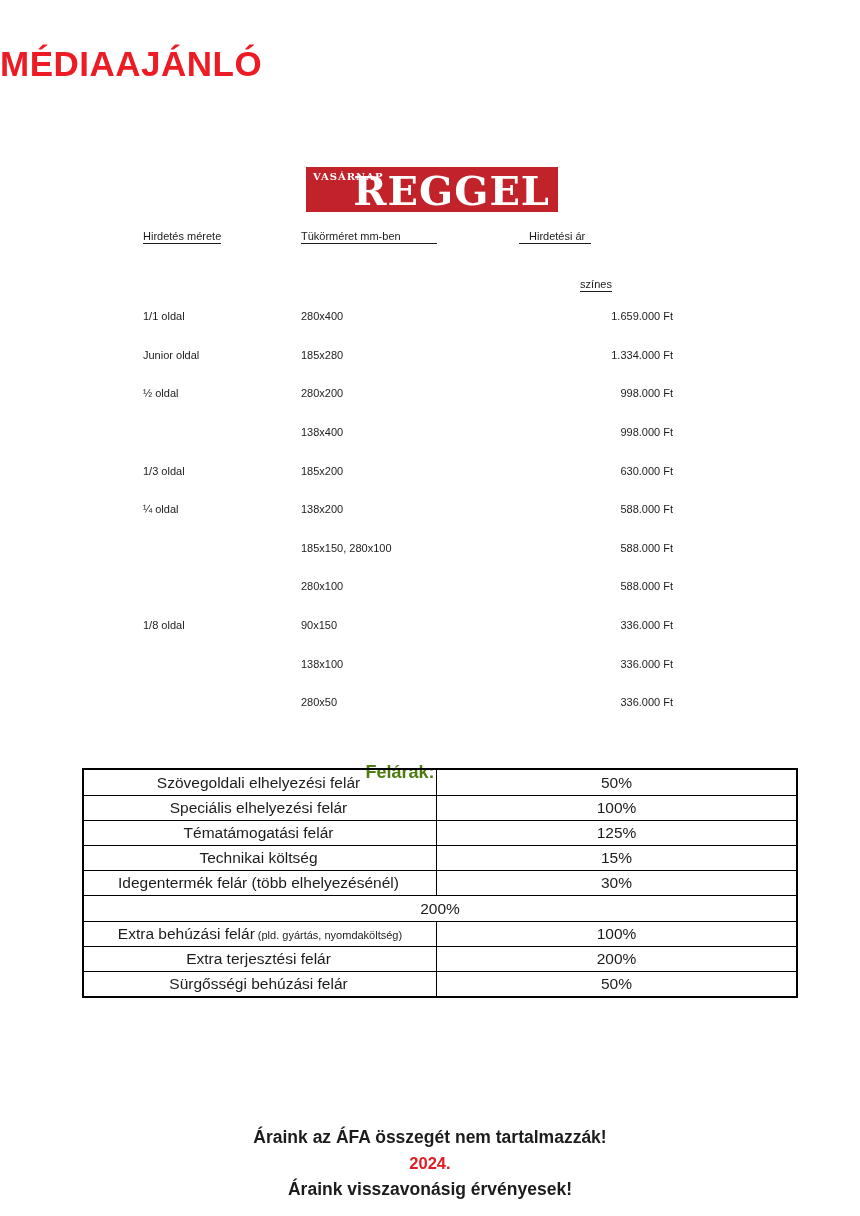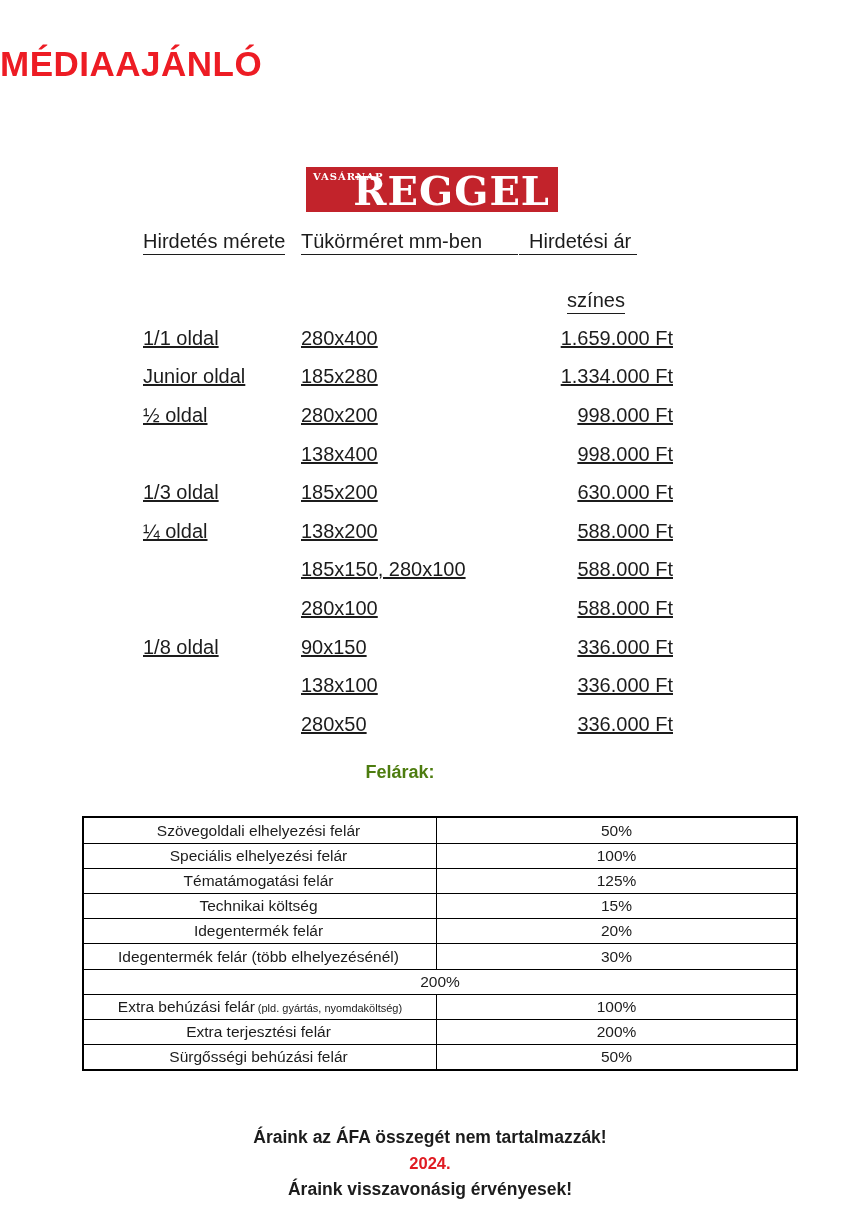--- a/index.html
+++ b/index.html
@@ -27,42 +27,42 @@
     font-family:"DejaVu Serif", serif; font-weight:bold; font-size:10px;
     color:#ffffff; letter-spacing:1px;
   }
   .logo-big {
     position:absolute; top:0; right:8px; line-height:47px;
     font-family:"DejaVu Serif", serif; font-weight:bold; font-size:40px;
     color:#ffffff; letter-spacing:1px;text-align:right;
   }
 
   
-  .pricelist { position:absolute; top:230px; left:143px; width:530px; font-size:20px;text-decoration:underline; }
+  .pricelist { position:absolute; top:230px; left:143px; width:530px; font-size:11px; }
   .pl-head { display:flex; }
   .c1 { width:158px; }
   .c2 { width:218px; }
   .c3 { flex:1; }
   .pl-head .c3 { text-align:left; }
   .u { border-bottom:1.5px solid #1c1c1c; padding-bottom:1px; display:inline-block; }
   .c2 .u { padding-right:36px; }
   .pl-head .c3 .u { padding-left:10px; padding-right:6px; }
   .pl-sub { display:flex; margin-top:34px; }
   .pl-sub .c3 { text-align:center; }
   .pl-rows { margin-top:5px; }
   .pl-row { display:flex; height:38.6px; align-items:center; }
   .pl-row .c3 { text-align:right; }
 
   
   .surcharge-title {
     position:absolute; top:762px; left:0; width:800px;
     text-align:center; font-size:18px; font-weight:bold; color:#4d7c0f;
   }
   .sur-table {
-    position:absolute; top:816px; left:82px; width:716px;
+    position:absolute; top:768px; left:82px; width:716px;
     border:2px solid #000000;
   }
   .sur-row {
     display:flex; height:25.1px; align-items:stretch;
     border-top:1.5px solid #000000; font-size:15.5px;
   }
   .sur-row:first-child { border-top:none; }
   .sur-label {
     width:353px; border-right:1.5px solid #000000;
     display:flex; align-items:center; justify-content:center; text-align:center;
@@ -185,27 +185,20 @@
     </div>
     <div class="sur-row">
       <div class="sur-label">
           <span>Technikai költség</span>
           <span class="sur-note"></span>
         </div>
       <div class="sur-value">15%</div>
     </div>
     <div class="sur-row">
       <div class="sur-label">
-          <span>Idegentermék felár</span>
-          <span class="sur-note"></span>
-        </div>
-      <div class="sur-value">20%</div>
-    </div>
-    <div class="sur-row">
-      <div class="sur-label">
           <span>Idegentermék felár (több elhelyezésénél)</span>
           <span class="sur-note"></span>
         </div>
       <div class="sur-value">30%</div>
     </div>
     <div class="sur-row">
       <div class="sur-value">200%</div>
     </div>
     <div class="sur-row">
       <div class="sur-label">

